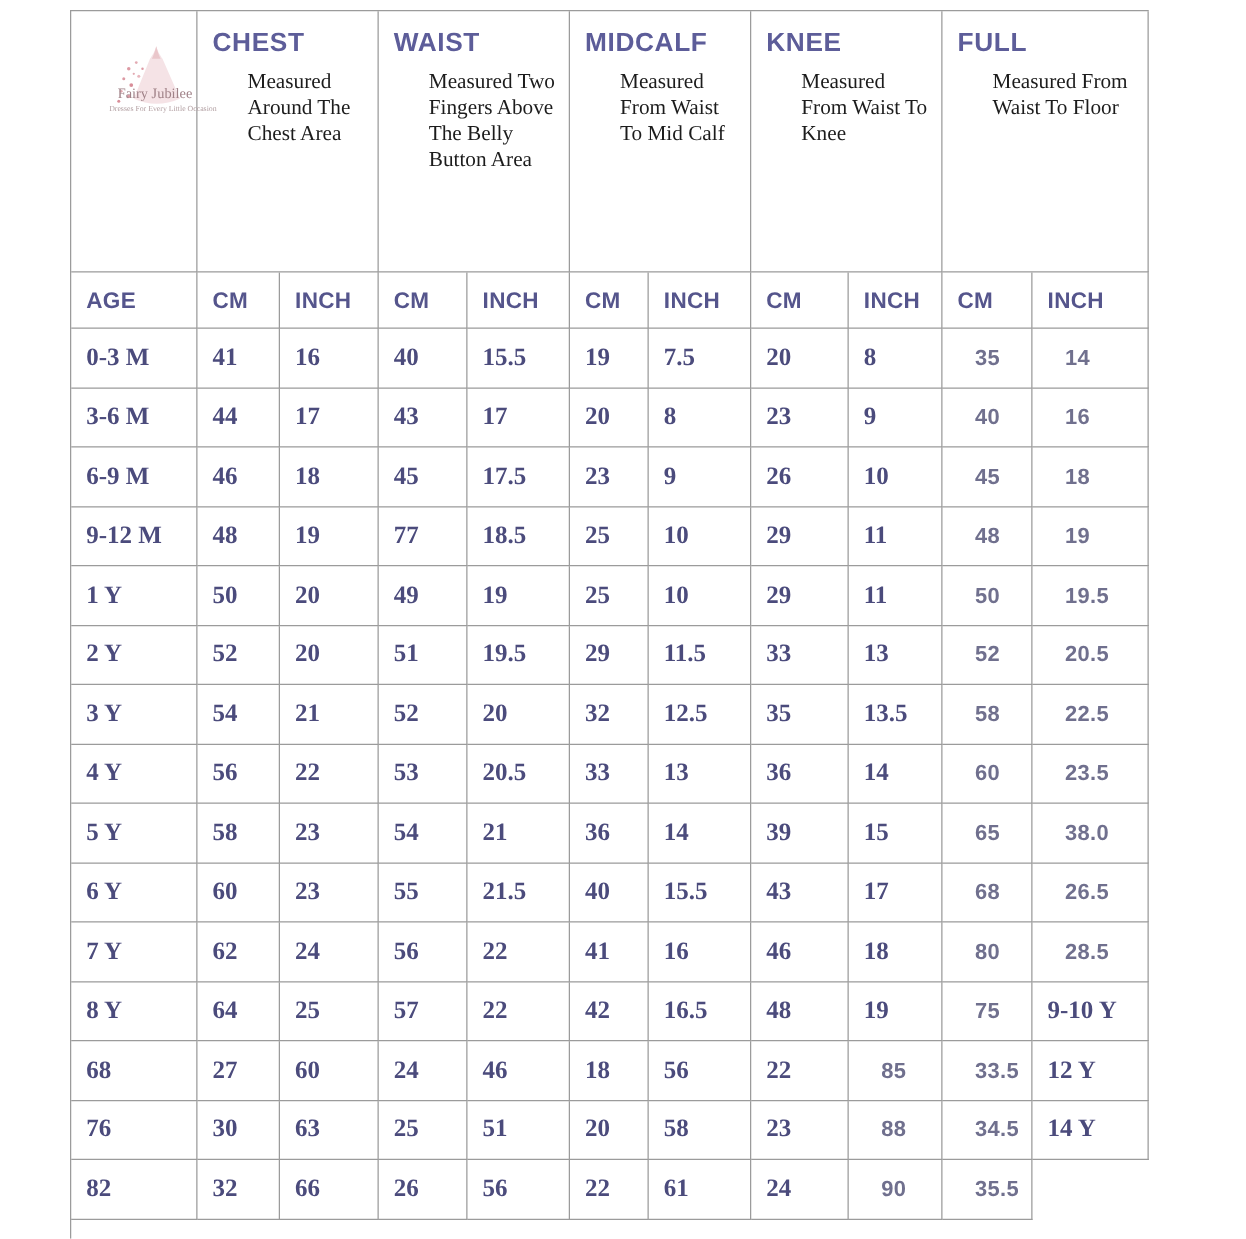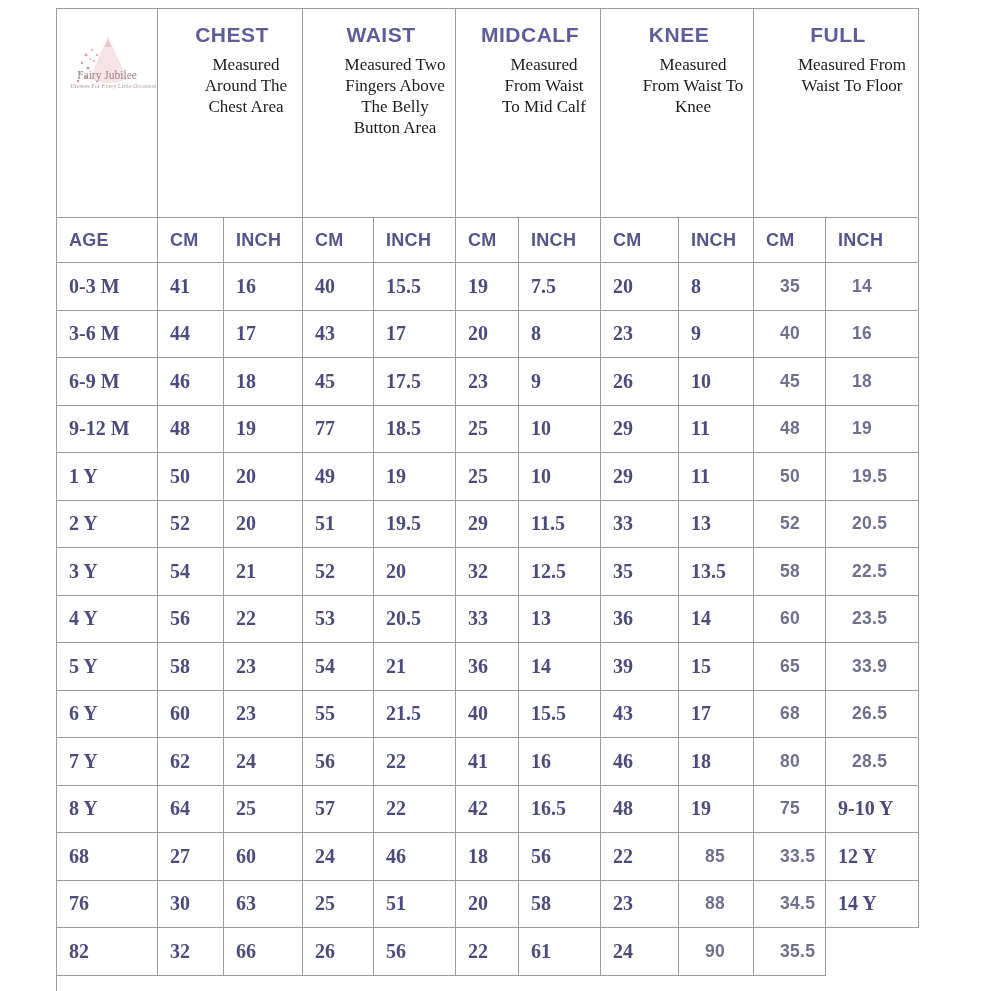--- a/index.html
+++ b/index.html
@@ -20,29 +20,29 @@
     display:grid;
     grid-template-columns:101px 66px 79px 71px 82px 63px 82px 78px 75px 72px 93px;
     grid-template-rows:209px 45px repeat(15,47.5px);
     border-top:1px solid var(--grid);
     border-left:1px solid var(--grid);
     background:#fff;
   }
   .cell{border-right:1px solid var(--grid);border-bottom:1px solid var(--grid);}
 
   
-  .head{grid-column:span 2;padding:14px 8px 0 12px;text-align:center;}
+  .head{grid-column:span 2;padding:14px 8px 0 12px;}
   .head-title{font-family:"Liberation Sans",sans-serif;font-weight:700;
     font-size:21px;letter-spacing:.5px;color:var(--accent);}
   .head-desc{font-family:"Liberation Serif",serif;font-size:17px;line-height:1.24;
     color:var(--desc);margin-top:7px;margin-left:28px;}
 
   
   .logo-cell{position:relative;}
-  .logo{position:absolute;left:3px;top:26px;width:94px;height:78px;}
+  .logo{position:absolute;left:20px;top:26px;width:94px;height:78px;}
   .logo-art{position:absolute;left:10px;top:0;width:74px;height:58px;}
   .brand{position:absolute;left:0;top:34px;width:100%;text-align:center;
     font-family:"Liberation Serif",serif;font-size:11.5px;color:#a08288;}
   .tagline{position:absolute;left:0;top:48px;width:100%;text-align:center;
     font-family:"Liberation Serif",serif;font-size:8px;color:#b3a0a3;
     transform:scale(.78);transform-origin:center top;white-space:nowrap;}
 
   
   .unit{display:flex;align-items:center;padding-left:12px;
     font-family:"Liberation Sans",sans-serif;font-weight:700;font-size:18px;
@@ -214,21 +214,21 @@
       <div class="cell age-cell">5 Y</div>
       <div class="cell num-cell">58</div>
       <div class="cell num-cell">23</div>
       <div class="cell num-cell">54</div>
       <div class="cell num-cell">21</div>
       <div class="cell num-cell">36</div>
       <div class="cell num-cell">14</div>
       <div class="cell num-cell">39</div>
       <div class="cell num-cell">15</div>
       <div class="cell num-cell full-num">65</div>
-      <div class="cell num-cell full-num">33.9</div>
+      <div class="cell num-cell full-num">38.0</div>
       <div class="cell age-cell">6 Y</div>
       <div class="cell num-cell">60</div>
       <div class="cell num-cell">23</div>
       <div class="cell num-cell">55</div>
       <div class="cell num-cell">21.5</div>
       <div class="cell num-cell">40</div>
       <div class="cell num-cell">15.5</div>
       <div class="cell num-cell">43</div>
       <div class="cell num-cell">17</div>
       <div class="cell num-cell full-num">68</div>

